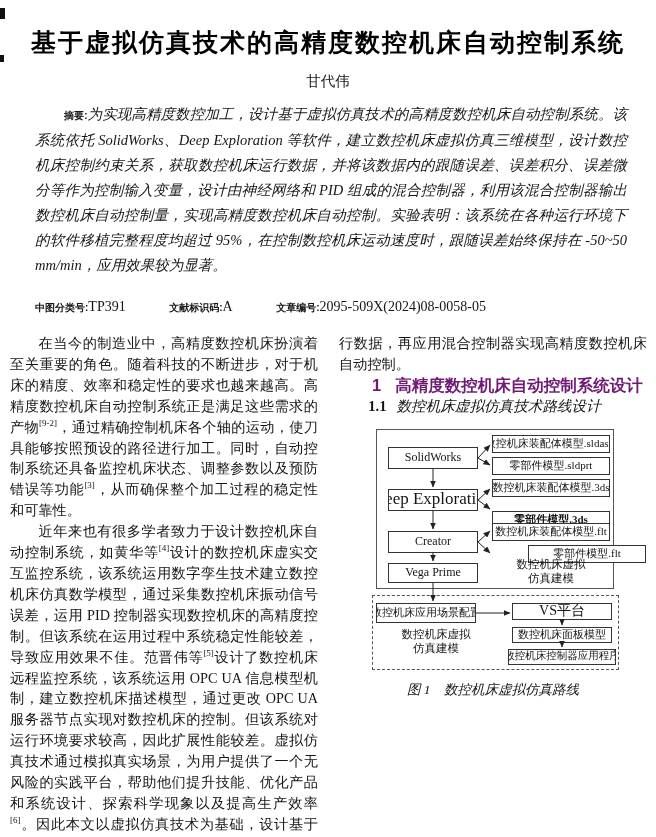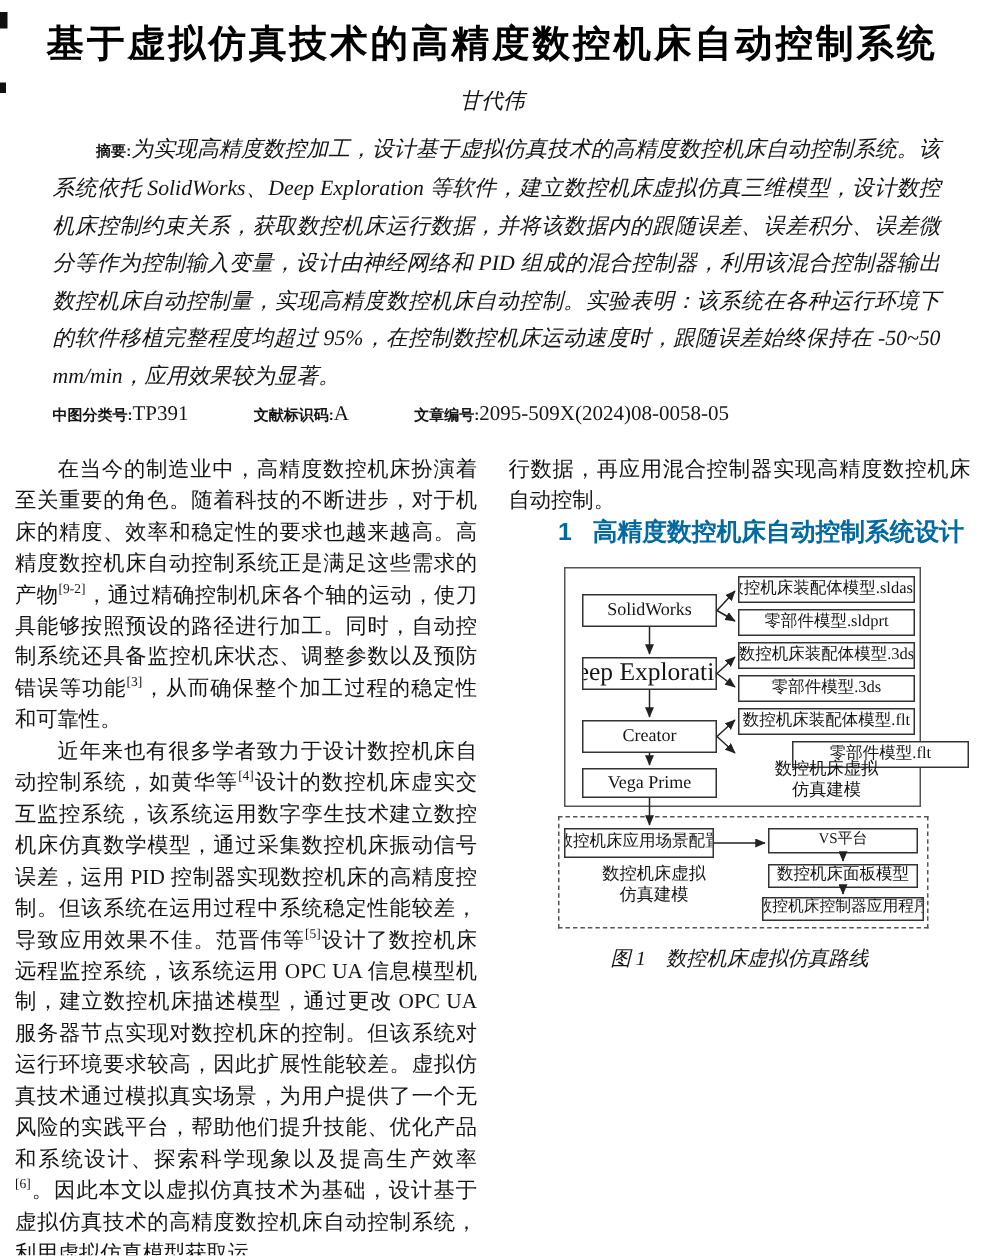--- a/index.html
+++ b/index.html
@@ -5,50 +5,50 @@
   html,body { margin:0; padding:0; background:#ffffff; }
   .page {
     position:relative; width:656px; height:837px; background:#fff; color:#151515;
     font-family:"Liberation Serif","DejaVu Serif",serif; overflow:hidden;
   }
   .scan-mark { position:absolute; background:#111; }
   .scan-mark.m1 { left:0; top:8px; width:5px; height:11px; }
   .scan-mark.m2 { left:0; top:55px; width:4px; height:7px; }
 
   .title {
-    padding-top:12px; text-align:center;
+    padding-top:26px; text-align:center;
     font-family:"Liberation Sans","DejaVu Sans",sans-serif;
     font-weight:700; font-size:25px; letter-spacing:2px; color:#000;
   }
-  .author { margin-top:13px; text-align:center; font-size:14.5px; font-style:italic; }
+  .author { margin-top:13px; text-align:center; font-size:14.5px; }
   .affiliation { margin-top:6px; text-align:center; font-size:13.5px; }
 
   .abstract {
     margin:11px 29px 0 35px; font-size:14.5px; line-height:25px;
     text-align:justify; text-indent:2em; font-style:italic;
   }
   .blk-label {
     font-style:normal; font-weight:700;
     font-family:"Liberation Sans","DejaVu Sans",sans-serif; font-size:10px;
   }
   .keywords { margin:0 29px 0 35px; font-size:14.5px; line-height:24px; text-align:justify; font-style:italic; }
   .meta-line { margin:1px 29px 0 35px; font-size:14px; line-height:24px; }
   .meta-pair { display:inline-block; margin-right:40px; }
-  .meta-pair:last-child { margin-right:0; }
+  .meta-pair:last-child { margin-right:0;margin-top:16px; }
   .meta-value { font-style:normal; }
 
   .columns { display:flex; margin:13px 8px 0 10px; gap:21px; }
   .col { width:308px; font-size:14.2px; line-height:20.9px; text-align:justify; }
   .col p { margin:0; text-indent:2em; }
   .col p.continuation { text-indent:0; }
   sup { font-size:9px; line-height:0; }
 
   .h1 {
     margin:15px 0 7px; text-indent:0; font-family:"Liberation Sans","DejaVu Sans",sans-serif;
-    font-weight:700; font-size:16.5px; color:#0369a1; text-align:left;
+    font-weight:700; font-size:16.5px; color:#701a75; text-align:left;
   }
   .h1 .sec-num { margin-right:14px; }
   .h2 { margin:0 0 5px; text-indent:0; font-size:14.6px; text-align:left; }
   .h2 .sec-num { font-weight:700; margin-right:10px; }
   .h2 .sec-title { font-style:italic; }
 
   .figure { position:relative; width:250px; height:244px; margin:10px 0 0 33px; font-size:11.5px; }
   .group-solid { position:absolute; left:4px; top:2px; width:236px; height:158px; border:1px solid #555; }
   .group-dashed { position:absolute; left:0; top:168px; width:245px; height:73px; border:1px dashed #555; }
   .fbox {
@@ -56,27 +56,27 @@
     display:flex; align-items:center; justify-content:center; text-align:center;
     white-space:nowrap; overflow:hidden; z-index:2;
   }
   .tool { font-size:12px; }
   .t-solidworks { left:16px; top:20px;  width:90px; height:22px; }
   .t-deepexp    { left:16px; top:62px;  width:90px; height:22px; font-size:17px; }
   .t-creator    { left:16px; top:104px; width:90px; height:22px; }
   .t-vegaprime  { left:16px; top:136px; width:90px; height:20px; }
   .file { left:120px; width:118px; height:18px; font-size:11px; }
   .f-sldasm { top:8px; }  .f-sldprt { top:30px; }
-  .f-3dsa   { top:52px; } .f-3dsp   { top:74px; }
+  .f-3dsa   { top:52px; } .f-3dsp   { top:84px;font-weight:bold; }
   .f-flta   { top:96px; } .f-fltp   { top:118px;margin-left:36px; }
   .group-label { position:absolute; text-align:center; font-size:11.5px; line-height:14px; z-index:2; }
   .lbl-top { left:120px; top:130px; width:118px; }
   .lbl-bottom { left:8px; top:200px; width:112px; }
   .b-scene { left:4px;   top:176px; width:100px; height:20px; font-size:11px; }
-  .b-vs    { left:140px; top:176px; width:100px; height:17px; font-size:10px; }
+  .b-vs    { left:140px; top:176px; width:100px; height:17px; font-size:14px; }
   .b-panel { left:140px; top:200px; width:100px; height:16px; font-size:11px; }
   .b-ctrl  { left:136px; top:222px; width:108px; height:16px; font-size:10.5px; }
   .arrows { position:absolute; left:0; top:0; z-index:3; pointer-events:none; }
   .fig-caption { margin-top:9px; text-align:center; font-size:13.5px; font-style:italic; }
 </style>
 </head>
 <body>
 
 <div class="page">
   <div class="scan-mark m1"></div>
@@ -98,20 +98,21 @@
     <div class="col">
       <p>在当今的制造业中，高精度数控机床扮演着至关重要的角色。随着科技的不断进步，对于机床的精度、效率和稳定性的要求也越来越高。高精度数控机床自动控制系统正是满足这些需求的产物<sup>[9-2]</sup>，通过精确控制机床各个轴的运动，使刀具能够按照预设的路径进行加工。同时，自动控制系统还具备监控机床状态、调整参数以及预防错误等功能<sup>[3]</sup>，从而确保整个加工过程的稳定性和可靠性。</p>
       <p>近年来也有很多学者致力于设计数控机床自动控制系统，如黄华等<sup>[4]</sup>设计的数控机床虚实交互监控系统，该系统运用数字孪生技术建立数控机床仿真数学模型，通过采集数控机床振动信号误差，运用 PID 控制器实现数控机床的高精度控制。但该系统在运用过程中系统稳定性能较差，导致应用效果不佳。范晋伟等<sup>[5]</sup>设计了数控机床远程监控系统，该系统运用 OPC UA 信息模型机制，建立数控机床描述模型，通过更改 OPC UA 服务器节点实现对数控机床的控制。但该系统对运行环境要求较高，因此扩展性能较差。虚拟仿真技术通过模拟真实场景，为用户提供了一个无风险的实践平台，帮助他们提升技能、优化产品和系统设计、探索科学现象以及提高生产效率<sup>[6]</sup>。因此本文以虚拟仿真技术为基础，设计基于虚拟仿真技术的高精度数控机床自动控制系统，利用虚拟仿真模型获取运</p>
     </div>
 
     <div class="col">
       <p class="continuation">行数据，再应用混合控制器实现高精度数控机床自动控制。</p>
 
       <p class="h1"><span class="sec-num">1</span><span>高精度数控机床自动控制系统设计</span></p>
 
+      <p class="h2"><span class="sec-num">1.1</span><span class="sec-title">数控机床虚拟仿真技术路线设计</span></p>
 
 
       <div class="figure">
         <div class="group-solid"></div>
         <div class="group-dashed"></div>
 
         <div class="fbox tool t-solidworks">SolidWorks</div>
         <div class="fbox tool t-deepexp">Deep Exploration</div>
         <div class="fbox tool t-creator">Creator</div>
         <div class="fbox tool t-vegaprime">Vega Prime</div>

